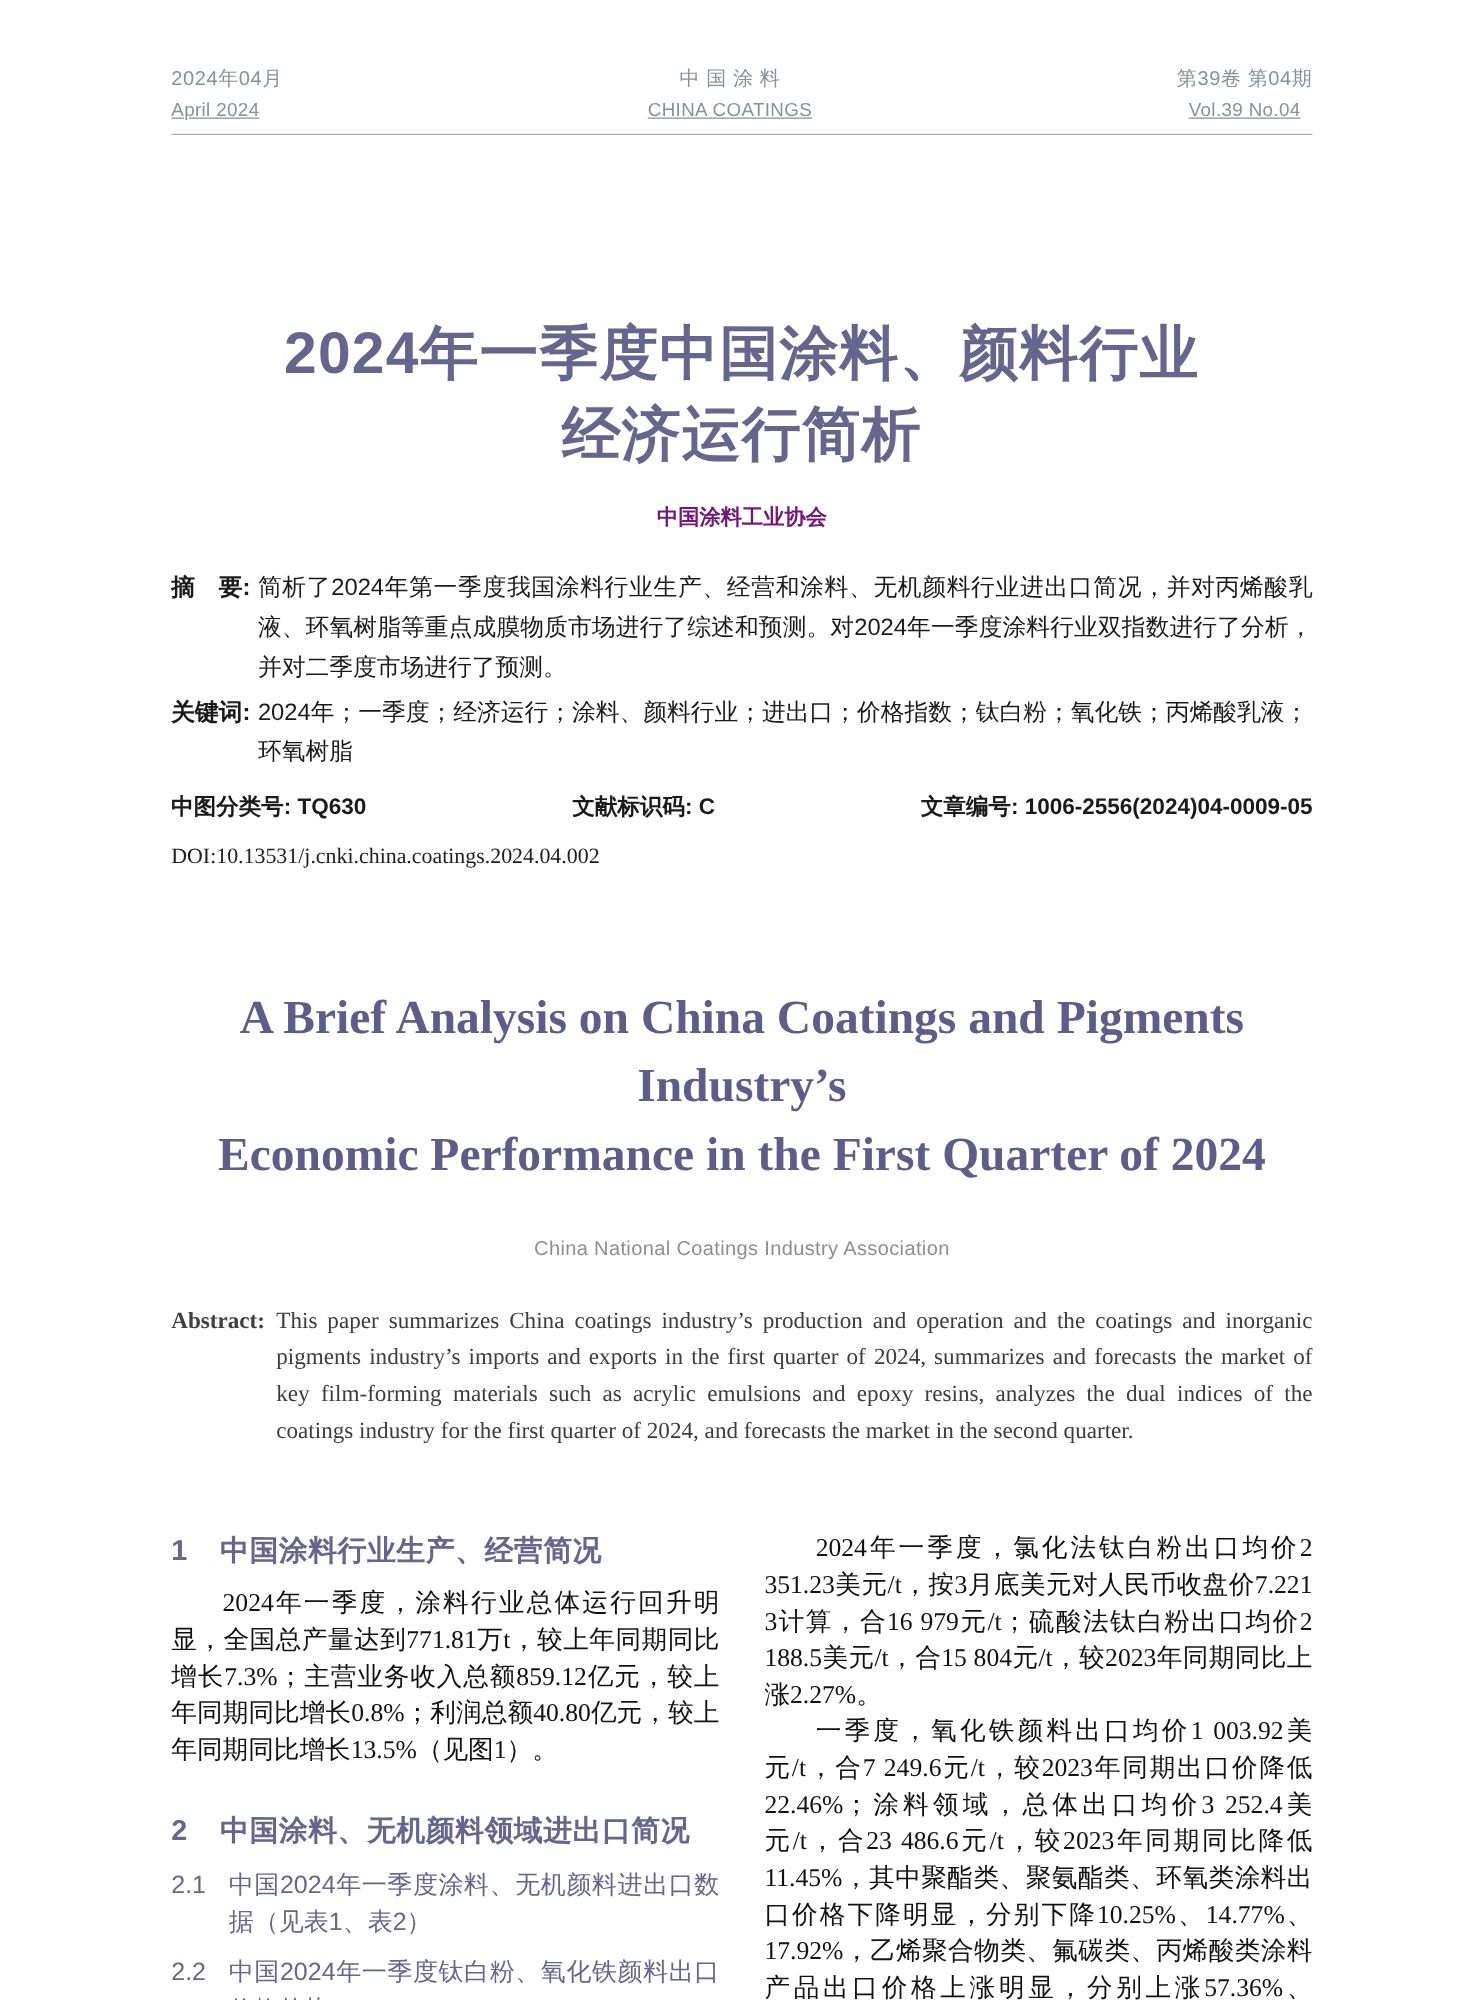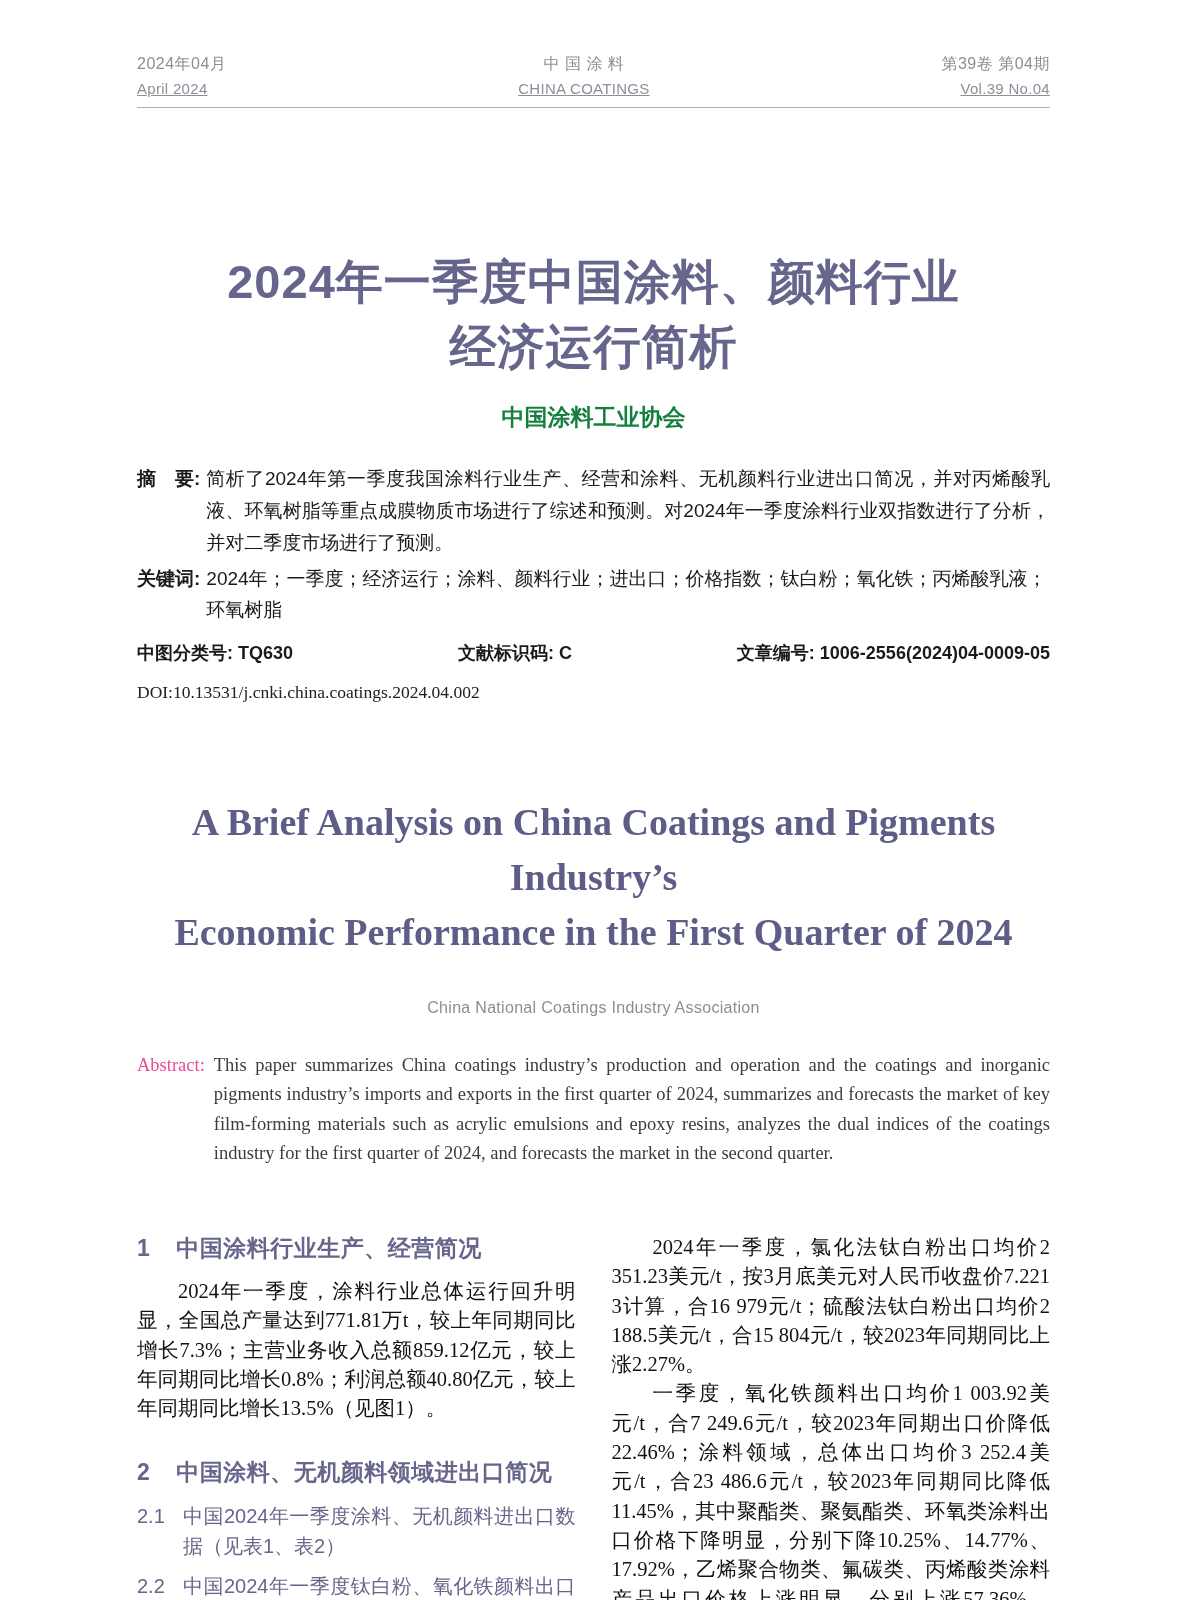--- a/index.html
+++ b/index.html
@@ -24,39 +24,39 @@
     align-items: flex-end;
     border-bottom: 1px solid #a9aeb4;
     padding-bottom: 7px;
     color: #8a9097;
     font-size: 16px;
     line-height: 1.55;
     letter-spacing: 0.5px;
   }
   .rh-left  { text-align: left; }
   .rh-center{ text-align: center; }
-  .rh-right { text-align: right; }
+  .rh-right { text-align: center; }
   .rh-en { font-size: 15px; letter-spacing: 0.3px; text-decoration: underline; }
 
   
   .title-cn {
     margin-top: 142px;
     text-align: center;
     font-size: 47px;
     font-weight: bold;
     color: #66668c;
     line-height: 1.38;
     letter-spacing: 1px;
   }
   .author-cn {
     margin-top: 22px;
     text-align: center;
-    font-size: 23px;
-    font-weight: bold;
-    color: #15803d;
+    font-size: 17px;
+    font-weight: bold;
+    color: #701a75;
   }
 
   
   .abs-cn { margin-top: 30px; display: flex; font-size: 19px; line-height: 1.68; }
   .abs-cn .lbl { font-weight: bold; white-space: nowrap; margin-right: 6px; }
   .abs-cn .txt { text-align: justify; }
   .kw-cn { margin-top: 6px; display: flex; font-size: 19px; line-height: 1.6; }
   .kw-cn .lbl { font-weight: bold; white-space: nowrap; margin-right: 6px; }
 
   .meta-row {
@@ -88,21 +88,21 @@
   .author-en {
     margin-top: 38px;
     text-align: center;
     font-size: 16px;
     color: #8e8e8e;
     letter-spacing: 0.3px;
   }
 
   
   .abs-en { margin-top: 34px; display: flex; font-family: "Liberation Serif", serif; font-size: 18.5px; line-height: 1.6; color: #3c3c3c; }
-  .abs-en .lbl { font-weight: normal; white-space: nowrap; margin-right: 9px; color: #ec4899; }
+  .abs-en .lbl { font-weight: bold; white-space: nowrap; margin-right: 9px; color: #404040; }
   .abs-en .txt { text-align: justify; }
   .kw-en { margin-top: 4px; }
 
   
   .columns {
     margin-top: 64px;
     display: flex;
     gap: 36px;
   }
   .col { flex: 1 1 0; min-width: 0; }

